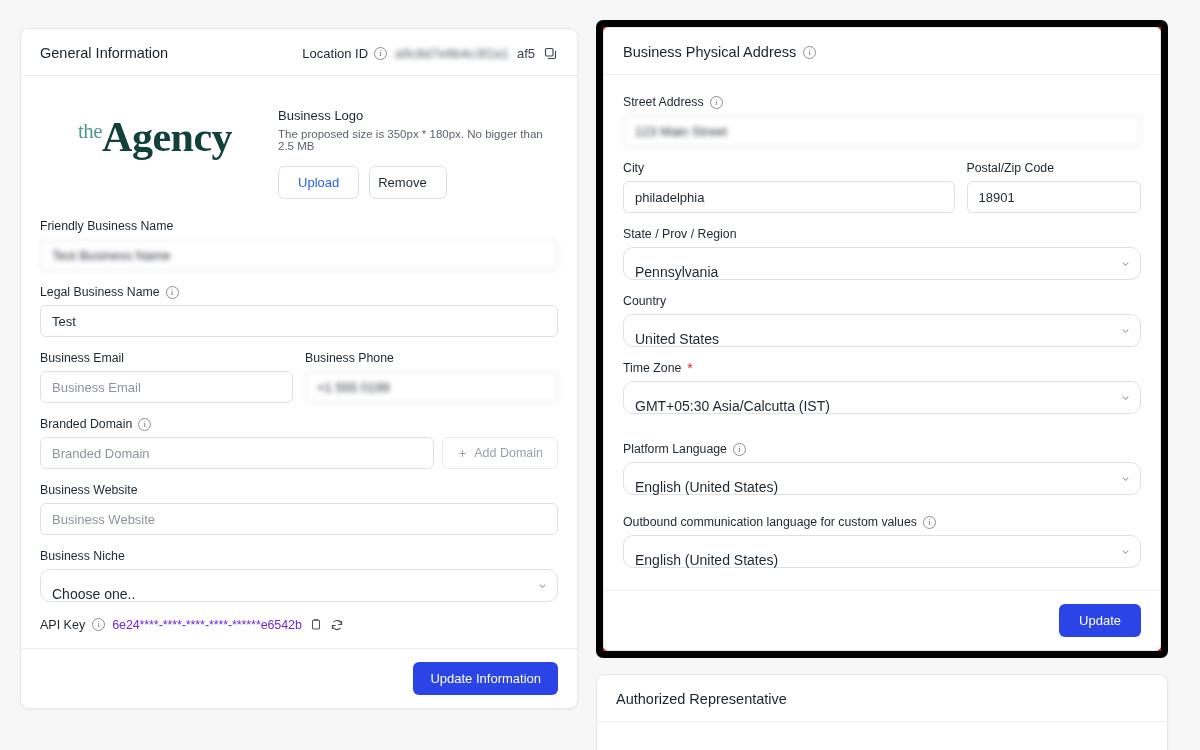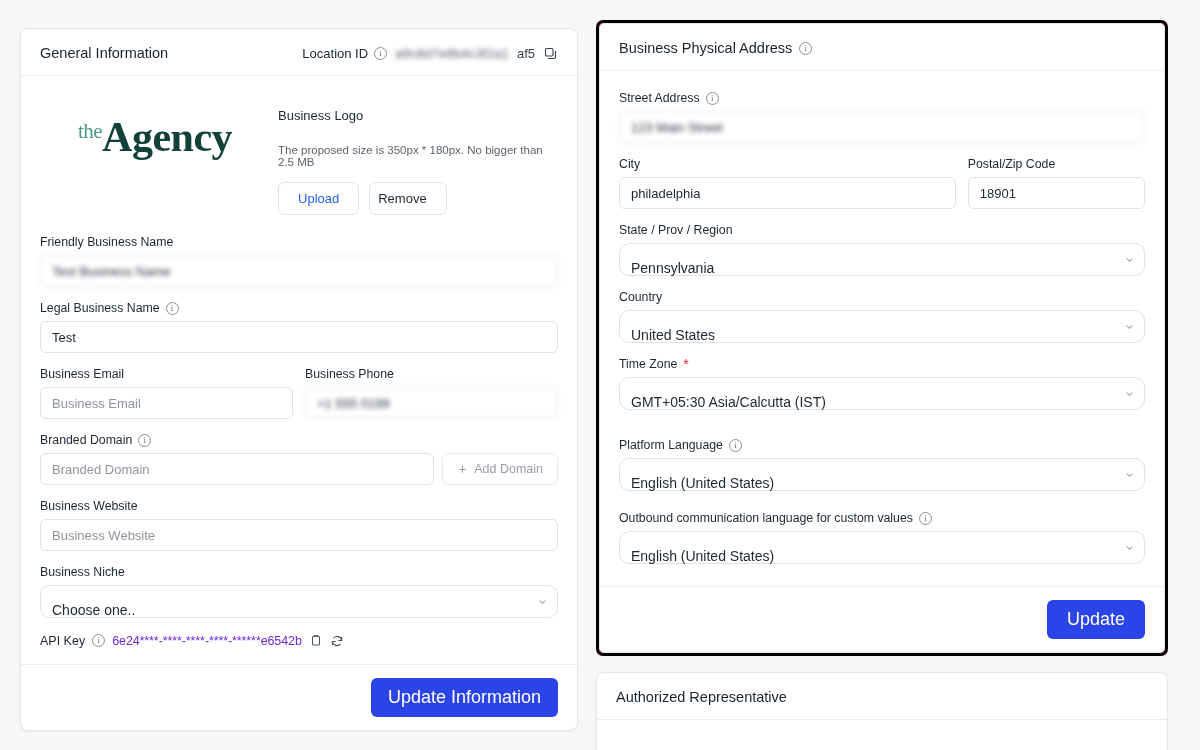--- a/index.html
+++ b/index.html
@@ -68,21 +68,21 @@
   .logo-box { width: 250px; display: flex; align-items: center; justify-content: center; padding-top: 14px; }
   .logo {
     font-family: "Liberation Serif", serif;
     font-weight: 700; letter-spacing: -.5px; line-height: 1;
     white-space: nowrap;
   }
   .logo .the { font-size: 21px; color: #4e9a91; font-weight: 400; vertical-align: 13px; }
   .logo .ag  { font-size: 42px; color: #12403a; }
 
   .logo-info { padding-top: 6px; }
-  .logo-t { font-size: 13px; color: #1d2732; margin-bottom: 21px; }
+  .logo-t { font-size: 13px; color: #1d2732; margin-bottom: 5px; }
   .logo-s { font-size: 11.5px; color: #5c636d; margin-bottom: 14px; }
   .btn-line { display: flex; gap: 10px; }
   .btn-ghost {
     border: 1px solid #dfe1e5; background: #fff; border-radius: 6px;
     padding: 8px 19px; font-size: 13px; cursor: pointer;
     font-family: "Liberation Sans", sans-serif;
   }
   .btn-ghost.blue { color: #2563eb; }
   .btn-ghost.dark { color: #1d2732; padding-left: 8px; }
 
@@ -126,28 +126,28 @@
 
   .api-row {
     display: flex; align-items: flex-start; gap: 7px;
     font-size: 12.5px; color: #1d2732; margin-top: 16px;
   }
   .api-key { font-size: 12.5px; color: #6d28d9; letter-spacing: -.1px; }
   .mini-ic { width: 14px; height: 14px; color: #4a5260; cursor: pointer; }
 
   .btn-primary {
     background: #2b44e8; color: #fff; border: none; border-radius: 6px;
-    font-size: 18px; padding: 9px 17px; cursor: pointer;
+    font-size: 13px; padding: 9px 17px; cursor: pointer;
     font-family: "Liberation Sans", sans-serif;
   }
   .btn-primary.sm { padding: 9px 20px; }
 
   
   .hl {
-    border: 3px solid #000000; border-radius: 7px;
+    border: 7px solid #000000; border-radius: 7px;
     padding: 0; background: #d82020;
   }
   .hl > .card { border-radius: 5px; border-color: #e6e7ea; }
   .sp-16 { height: 16px; }
 </style>
 </head>
 <body>
 
 <div class="page">
 

